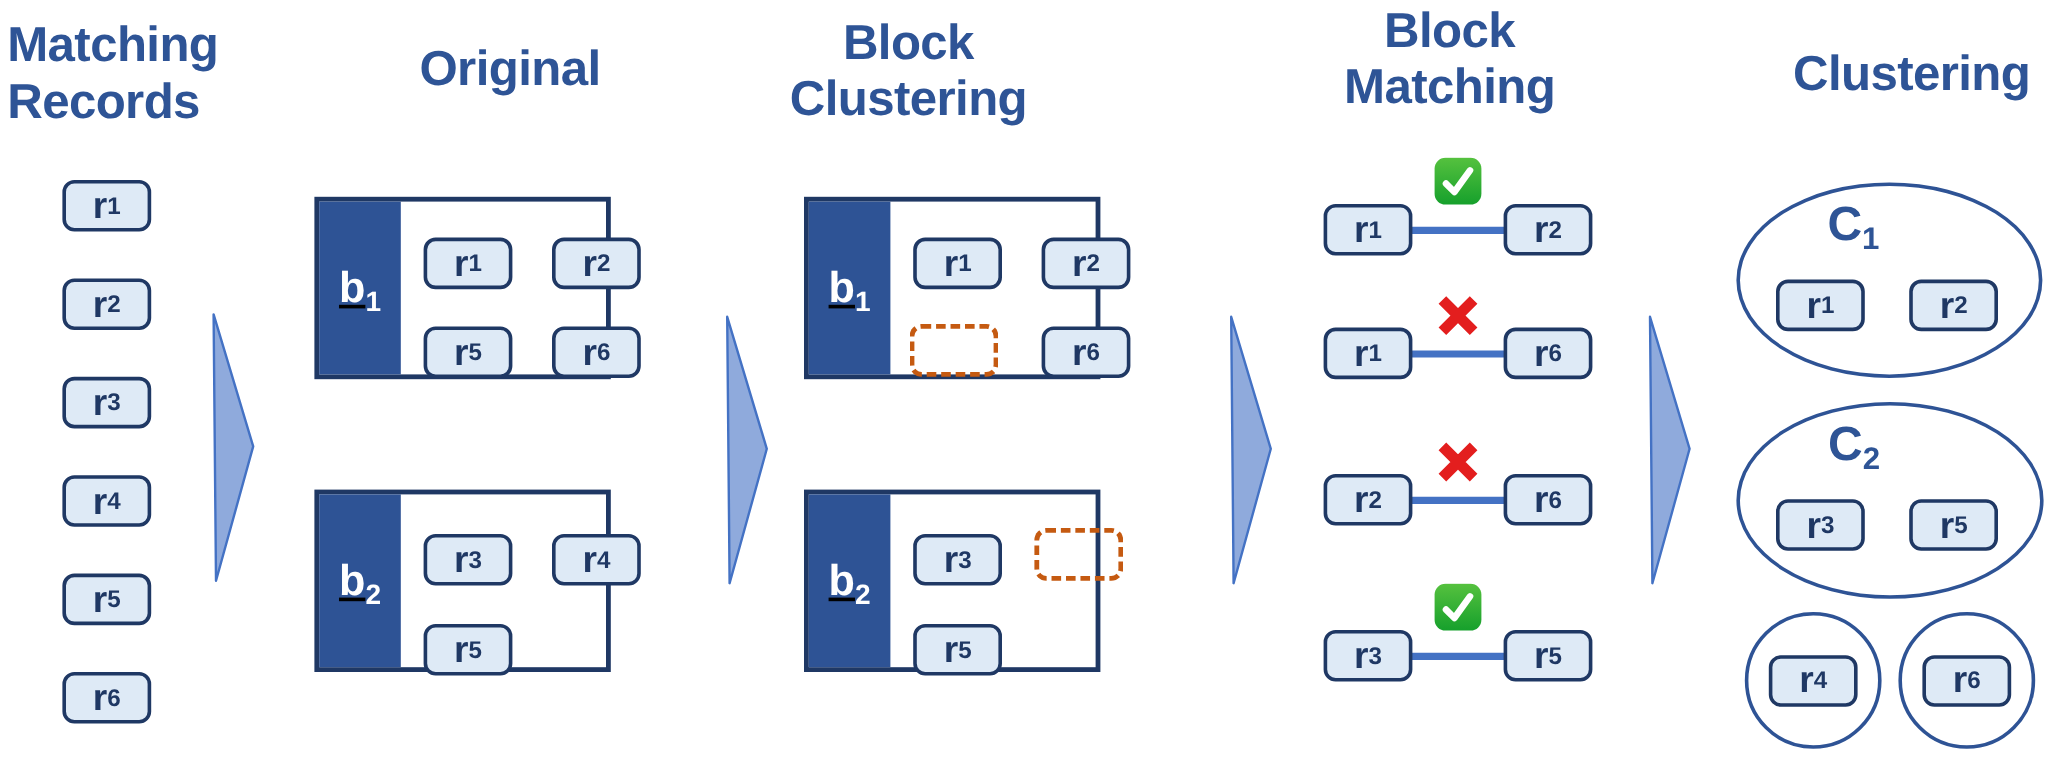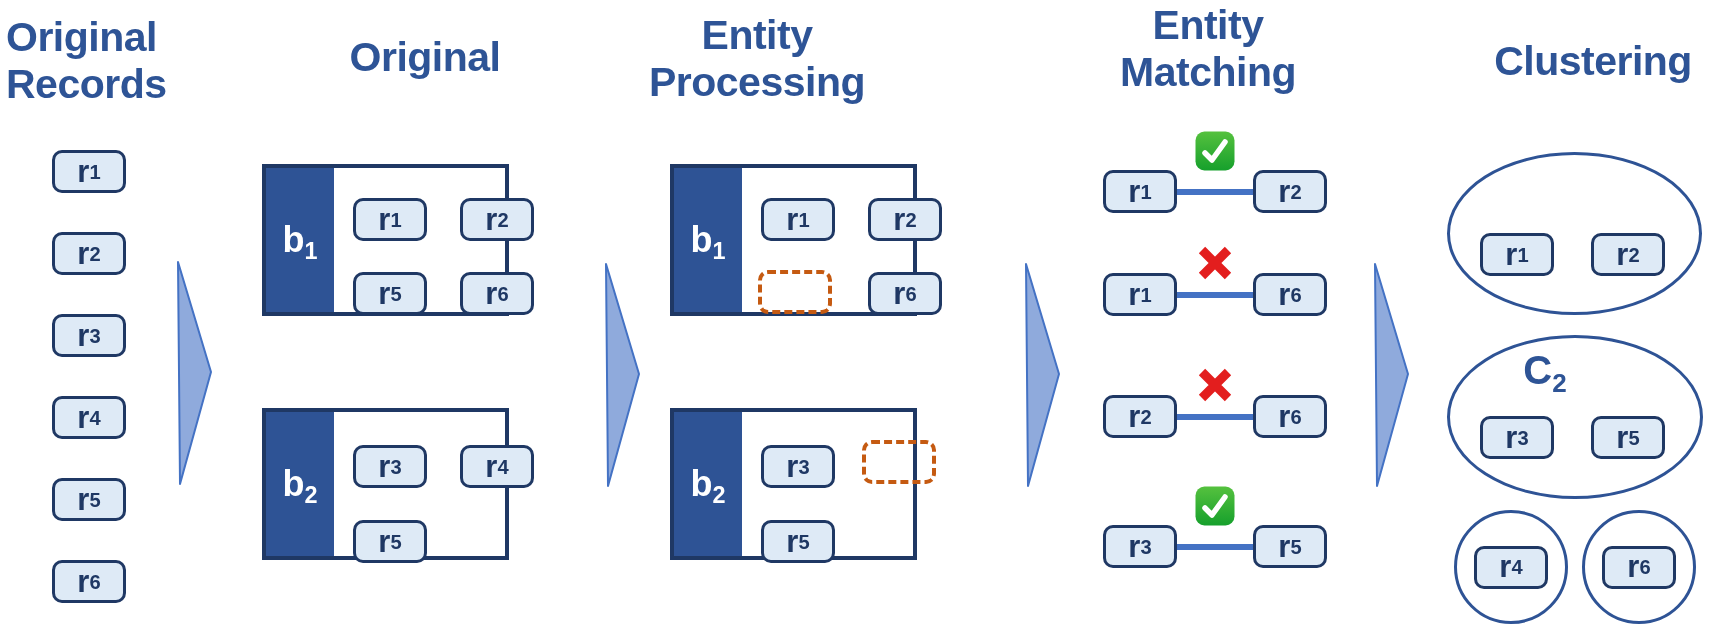--- a/index.html
+++ b/index.html
@@ -16,21 +16,21 @@
     background:#DEEAF6; border:3px solid #1F3864; border-radius:10px;
     color:#1F3864; font-size:31px; font-weight:bold;
     display:flex; align-items:center; justify-content:center;
   }
   .record sub, .block-label sub, .cluster-label sub {
     font-size:0.65em; vertical-align:-0.30em; line-height:0;
   }
   .record.inline { position:relative; }
   .block {
     position:absolute; width:247px; height:152px; box-sizing:border-box;
-    border:4px solid #1F3864; background:#ffffff; display:flex;
+    border:4px solid #1F3864; background:#ffffff; display:flex;text-decoration:underline;
   }
   .block-sidebar {
     width:68px; height:100%; background:#2E5395; flex:0 0 auto;
     display:flex; align-items:center; justify-content:center;
   }
   .block-label { color:#ffffff; font-size:36px; font-weight:bold; }
   .removed-placeholder {
     position:absolute; width:74px; height:44px; box-sizing:border-box;
     border:4px dashed #C55A11; border-radius:10px; background:transparent;
   }
@@ -58,24 +58,24 @@
     position:absolute; width:114px; height:114px; box-sizing:border-box;
     border:3px solid #2E5395; border-radius:50%; background:#ffffff;
     display:flex; align-items:center; justify-content:center;
   }
 </style>
 </head>
 <body>
 
 <div class="canvas">
 
-  <div class="section-title" style="left:6px; top:14px; width:170px; text-align:left;">Original Records</div>
+  <div class="section-title" style="left:6px; top:14px; width:170px; text-align:left;">Matching Records</div>
   <div class="section-title" style="left:295px; top:34px; width:260px;">Original</div>
-  <div class="section-title" style="left:627px; top:12px; width:260px;">Entity Processing</div>
-  <div class="section-title" style="left:1078px; top:2px; width:260px;">Entity Matching</div>
+  <div class="section-title" style="left:627px; top:12px; width:260px;">Block Clustering</div>
+  <div class="section-title" style="left:1078px; top:2px; width:260px;">Block Matching</div>
   <div class="section-title" style="left:1458px; top:38px; width:270px;">Clustering</div>
 
   <div class="record" style="left:52px; top:150px;">
     <span>r</span>
       <sub>1</sub>
   </div>
   <div class="record" style="left:52px; top:232px;">
     <span>r</span>
       <sub>2</sub>
   </div>
@@ -259,20 +259,23 @@
         <stop offset="0" stop-color="#55C13E"></stop>
             <stop offset="1" stop-color="#16A02C"></stop>
       </linearGradient>
         </defs>
       <rect x="0.5" y="0.5" width="39" height="39" rx="9" fill="url(#gck2)"></rect>
       <path d="M10 22 L17 29 L30 11" fill="none" stroke="#ffffff" stroke-width="5.5" stroke-linecap="round" stroke-linejoin="round"></path>
     </svg>
   </div>
 
   <div class="cluster-ellipse" style="left:1447px; top:152px; width:255px; height:163px;">
+    <div class="cluster-label">
+      <span>C</span><sub>1</sub>
+    </div>
     <div class="record" style="left:30px; top:78px;">
       <span>r</span>
         <sub>1</sub>
     </div>
     <div class="record" style="left:141px; top:78px;">
       <span>r</span>
         <sub>2</sub>
     </div>
   </div>
 

